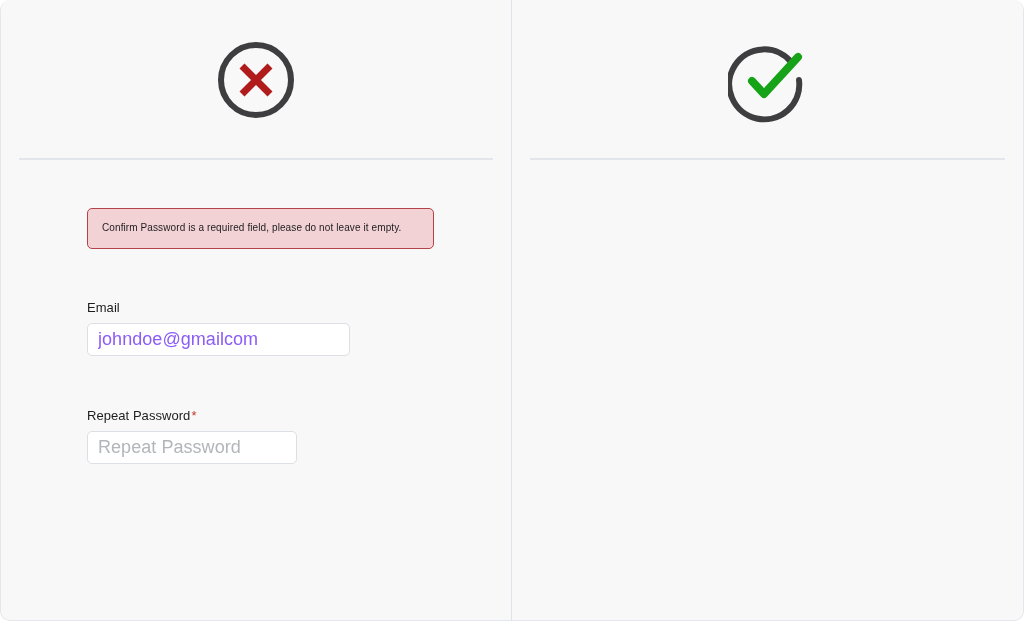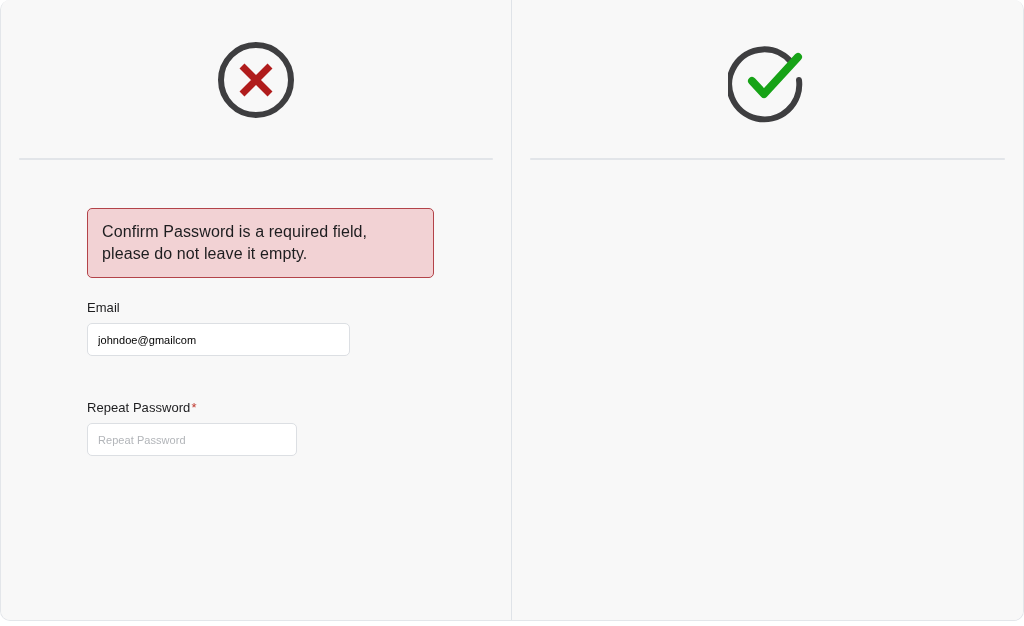--- a/index.html
+++ b/index.html
@@ -69,34 +69,34 @@
   .alert {
     position: absolute;
     top: 208px;
     left: 86px;
     width: 347px;
     background: #f2d2d4;
     border: 1px solid #b34349;
     border-radius: 5px;
     padding: 12px 14px 13px 14px;
     color: #1d1d1f;
-    font-size: 16px;
+    font-size: 10px;
     line-height: 1.35;
     letter-spacing: 0.1px;
   }
 
   
   .form {
     position: absolute;
     top: 300px;
     left: 86px;
     width: 400px;
   }
 
-  .field { margin-bottom: 0; }
+  .field { margin-bottom: 8px; }
 
   .field-label {
     display: block;
     font-size: 13px;
     color: #1d1d1f;
     margin-bottom: 8px;
     letter-spacing: 0.05px;
   }
   .req-star {
     color: #c0392f;
@@ -104,22 +104,22 @@
     margin-left: 1px;
   }
 
   .input {
     display: block;
     height: 33px;
     background: #ffffff;
     border: 1px solid #dcdfe3;
     border-radius: 5px;
     font-family: "Liberation Sans", sans-serif;
-    font-size: 11px;
-    color: #000000;
+    font-size: 18px;
+    color: #8b5cf6;
     padding: 0 10px;
     outline: none;
     letter-spacing: 0.05px;
   }
   .input::placeholder { color: #b2b5b9; }
 
   .input-wide   { width: 263px; }
   .input-narrow { width: 210px; }
 
   .spacer-md { height: 23px; }

